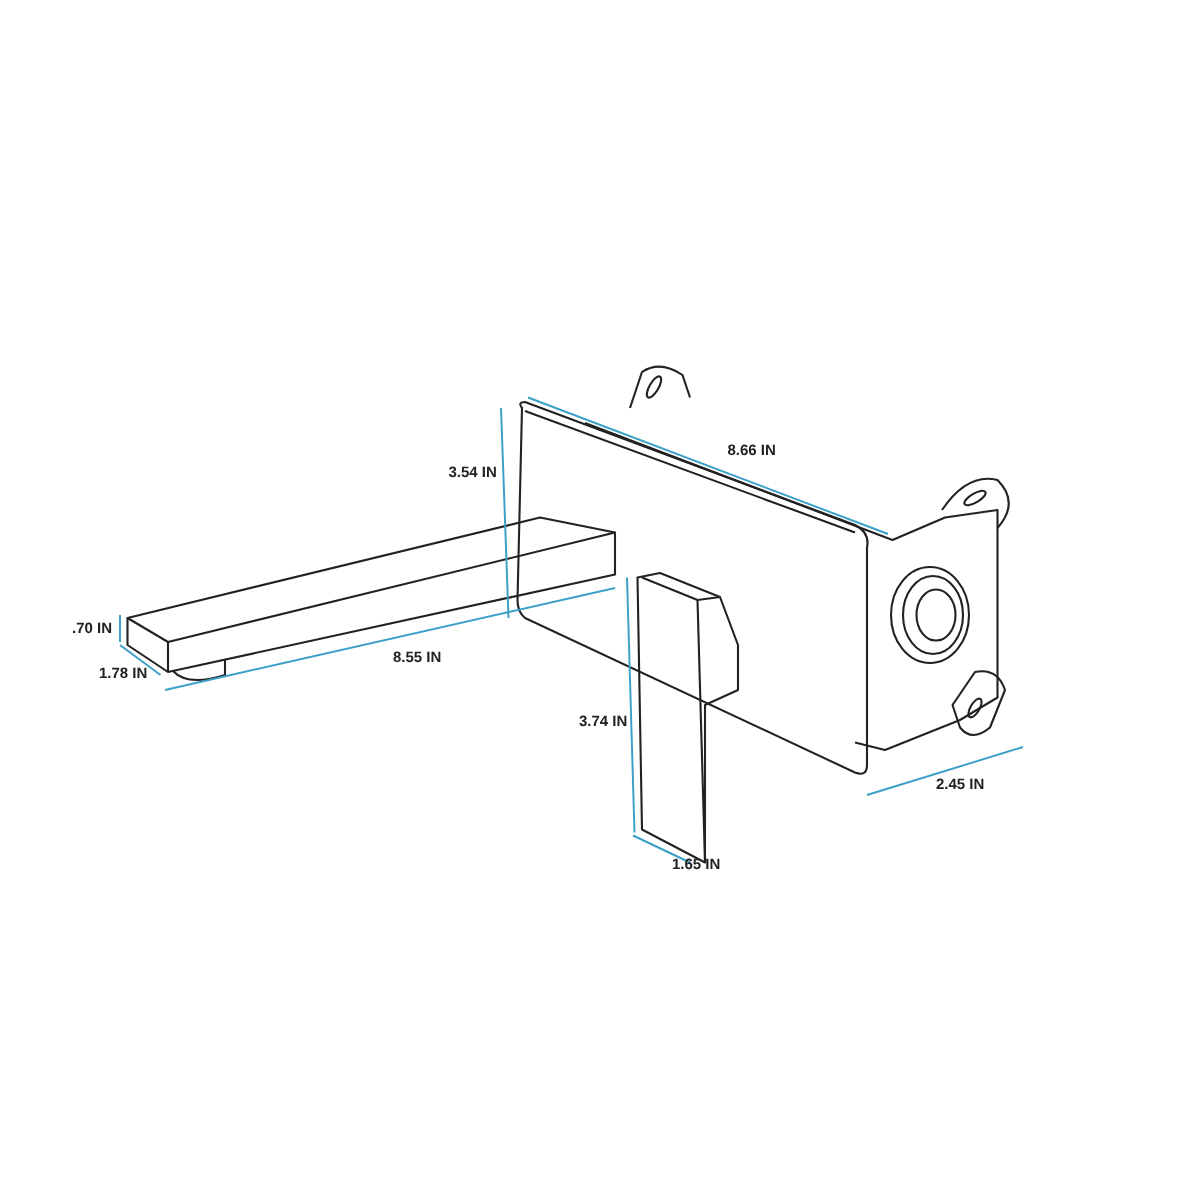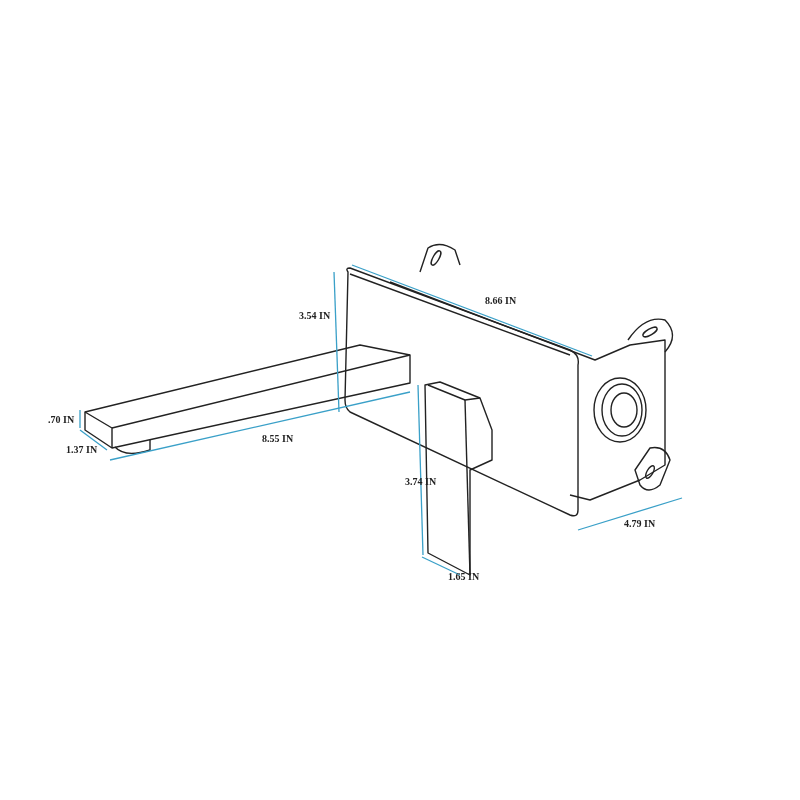--- a/index.html
+++ b/index.html
@@ -1,18 +1,18 @@
 <!DOCTYPE html>
 <html><head>
 <meta charset="utf-8">
 <style>
   html, body { margin: 0; padding: 0; background: #ffffff; }
   body { width: 800px; height: 800px; position: relative; overflow: hidden; }
   svg { position: absolute; left: 0; top: 0; }
-  .lbl { position: absolute; font-family: Liberation Serif, serif; font-weight: bold; font-size: 10px; color: #222; white-space: nowrap; }
+  .lbl { position: absolute; font-family: Liberation Sans, sans-serif; font-weight: bold; font-size: 10px; color: #222; white-space: nowrap; }
 </style>
 </head>
 <body>
 
 <svg width="800" height="800" viewBox="0 0 800 800">
   <g fill="none" stroke="#222" stroke-width="1.4" stroke-linejoin="round">
 
     <path d="M390 282 L595 360 L630 345 L665 340 L665 465 L640 480 L590 500 L570 495"></path>
 
     <path d="M420 272 L428 248 Q440 240 455 250 L460 265"></path>
@@ -47,17 +47,17 @@
     <line x1="110" y1="460" x2="410" y2="392"></line>
     <line x1="418" y1="385" x2="423" y2="555"></line>
     <line x1="422" y1="557" x2="460" y2="575"></line>
     <line x1="578" y1="530" x2="682" y2="498"></line>
   </g>
 </svg>
 
 <span class="lbl" style="left:485px;top:295px">8.66 IN</span>
 <span class="lbl" style="left:299px;top:310px">3.54 IN</span>
 <span class="lbl" style="left:48px;top:414px">.70 IN</span>
-<span class="lbl" style="left:66px;top:444px">1.37 IN</span>
+<span class="lbl" style="left:66px;top:444px">1.78 IN</span>
 <span class="lbl" style="left:262px;top:433px">8.55 IN</span>
-<span class="lbl" style="left:405px;top:476px">3.74 IN</span>
+<span class="lbl" style="left:386px;top:476px">3.74 IN</span>
 <span class="lbl" style="left:448px;top:571px">1.65 IN</span>
-<span class="lbl" style="left:624px;top:518px">4.79 IN</span>
+<span class="lbl" style="left:624px;top:518px">2.45 IN</span>
 
 </body></html>

